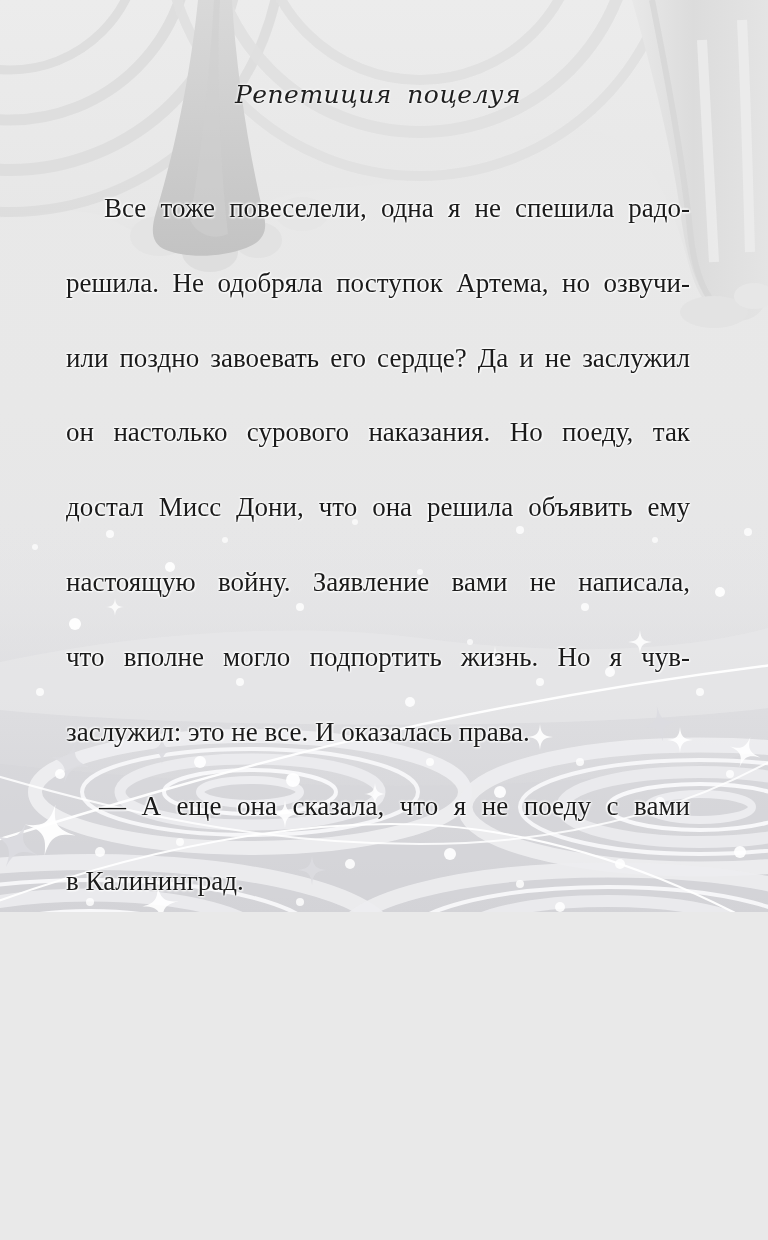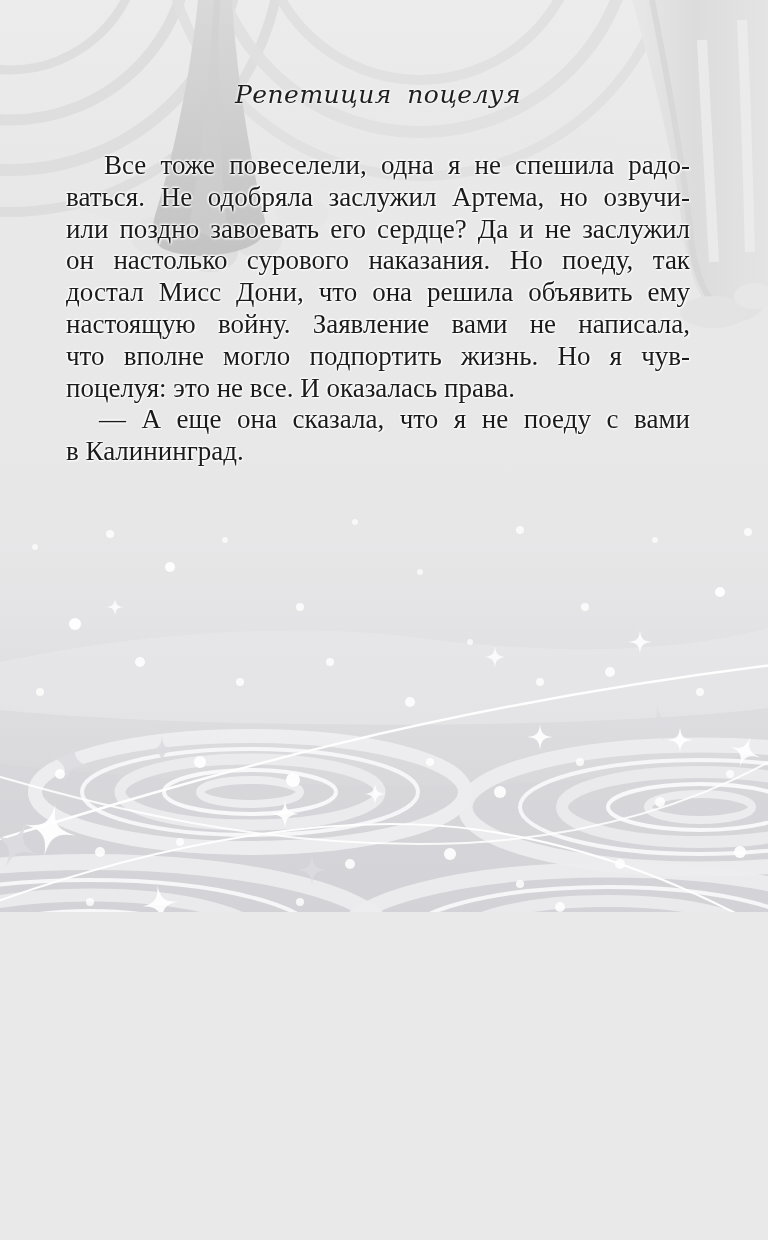--- a/index.html
+++ b/index.html
@@ -41,20 +41,21 @@
     line-height: 31.8px;
     color: #1b1b1b;
     text-shadow:
       0 0 3px #ffffff, 0 0 3px #ffffff,
       1px 1px 2px #ffffff, -1px -1px 2px #ffffff;
   }
   .line {
     white-space: nowrap;
     text-align: justify;
     text-align-last: justify;
+    margin-top: 43px;
   }
   .line.last { text-align-last: left; }
   .line.indent  { text-indent: 38px; }
   .line.indent2 { text-indent: 33px; }
 </style>
 </head>
 <body>
 
 <div class="page">
 
@@ -231,24 +232,24 @@
         <circle cx="300" cy="390" r="4" opacity="0.8"></circle>
       <circle cx="560" cy="395" r="5" opacity="0.85"></circle>
         <circle cx="740" cy="340" r="6" opacity="0.9"></circle>
     </g>
   </svg>
 
   <div class="running-title">Репетиция поцелуя</div>
 
   <div class="text-block">
     <div class="line indent">Все тоже повеселели, одна я не спешила радо-</div>
-    <div class="line">ваться. Не одобряла заслужил Артема, но озвучи-</div>
+    <div class="line">решила. Не одобряла поступок Артема, но озвучи-</div>
     <div class="line">или поздно завоевать его сердце? Да и не заслужил</div>
     <div class="line">он настолько сурового наказания. Но поеду, так</div>
     <div class="line">достал Мисс Дони, что она решила объявить ему</div>
     <div class="line">настоящую войну. Заявление вами не написала,</div>
     <div class="line">что вполне могло подпортить жизнь. Но я чув-</div>
-    <div class="line last">поцелуя: это не все. И оказалась права.</div>
+    <div class="line last">заслужил: это не все. И оказалась права.</div>
     <div class="line indent2">— А еще она сказала, что я не поеду с вами</div>
     <div class="line last">в Калининград.</div>
   </div>
 
 </div>
 
 </body></html>

